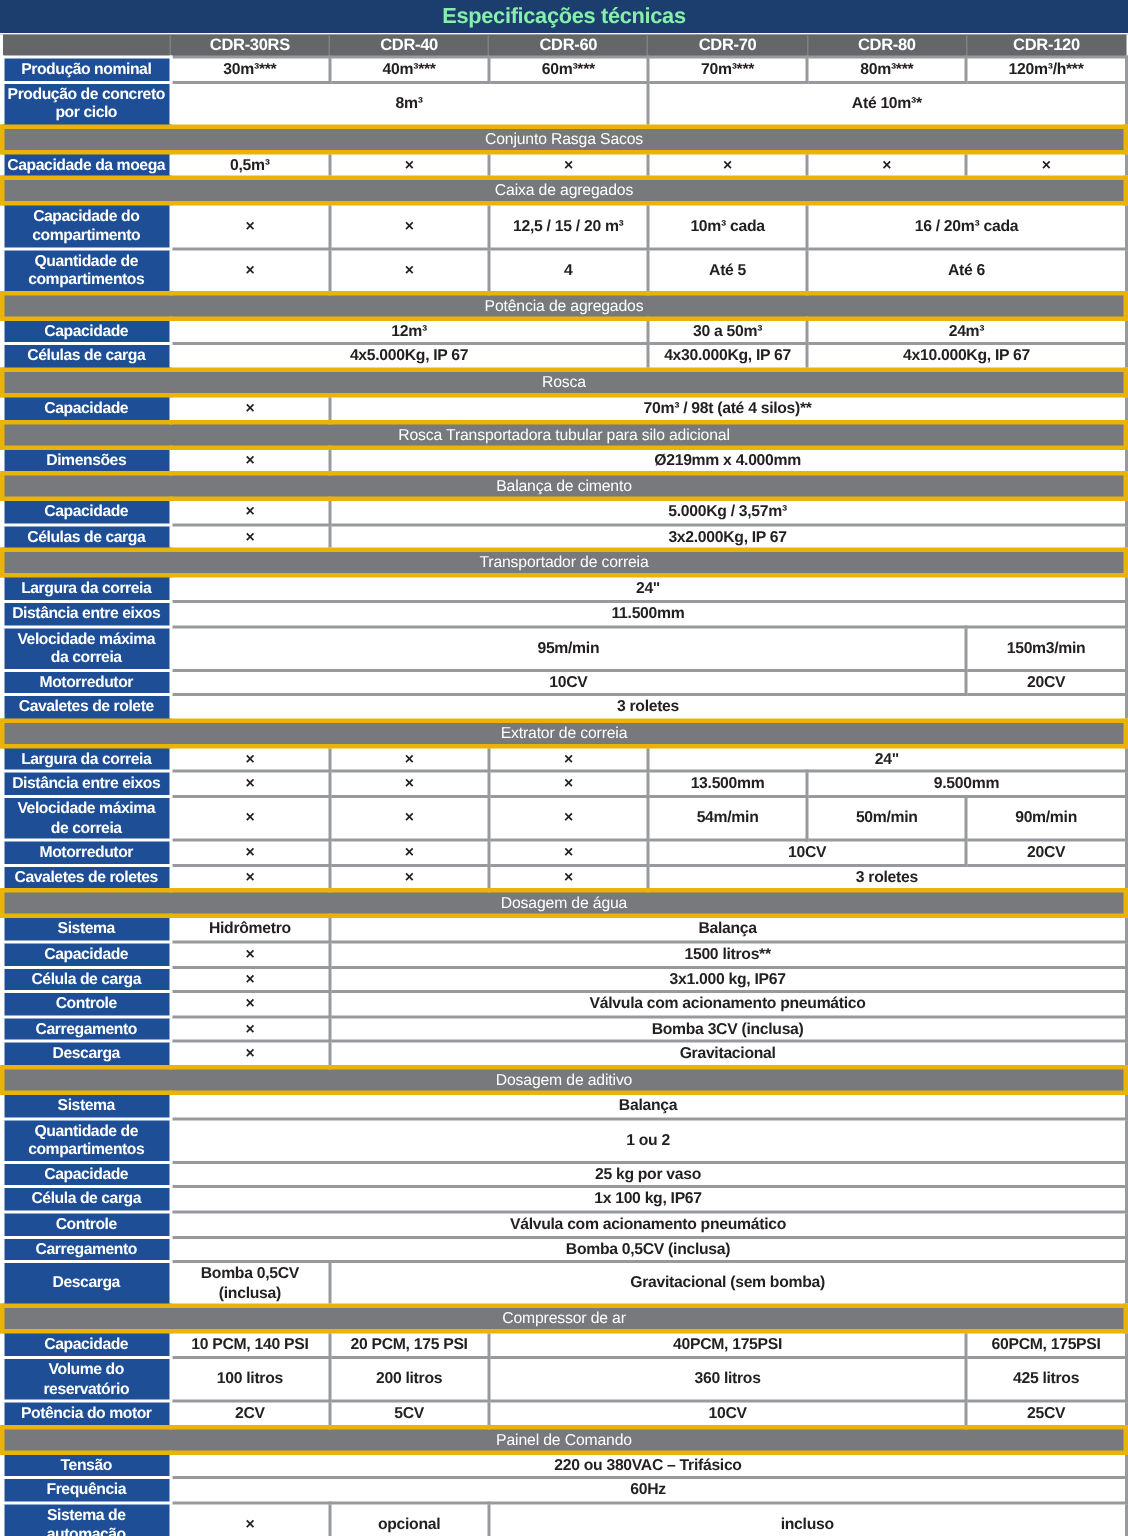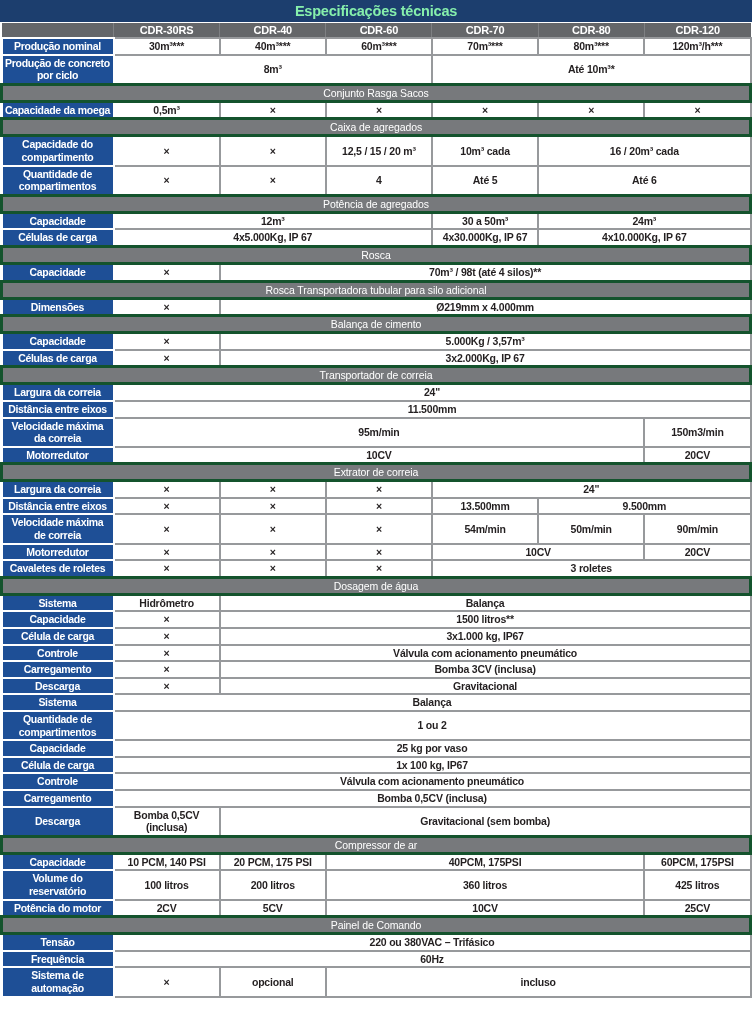--- a/index.html
+++ b/index.html
@@ -25,21 +25,21 @@
   col.label-col{width:112px;}
   thead th{
     background:var(--column-header-bg);color:#fff;
     font-size:11px;font-weight:bold;letter-spacing:-0.2px;
     height:14px;padding:1px 0;border-left:1px solid #7e8083;
   }
   thead td.corner{background:var(--column-header-bg);border:none;}
   tr.band td{
     background:var(--section-band-bg);color:#fff;text-align:center;
     font-size:10.5px;font-weight:normal;height:11px;padding:1px 0;
-    border:3px solid #14532d;letter-spacing:-0.1px;
+    border:3px solid #eab308;letter-spacing:-0.1px;
   }
   td.label{
     background:var(--label-bg);color:#fff;text-align:center;
     font-weight:bold;font-size:10.5px;letter-spacing:-0.3px;
     border:2px solid #fff;padding:1px 2px;line-height:1.2;
   }
   td.data{
     background:#fff;color:var(--cell-text);text-align:center;
     font-weight:bold;font-size:10.5px;letter-spacing:-0.2px;
     border:2px solid var(--grid-line);padding:1px 3px;height:13px;line-height:1.2;
@@ -175,20 +175,24 @@
       <tr>
         <td class="label">Velocidade máxima da correia</td>
         <td class="data" colspan="5">95m/min</td>
         <td class="data" colspan="1">150m3/min</td>
       </tr>
       <tr>
         <td class="label">Motorredutor</td>
         <td class="data" colspan="5">10CV</td>
         <td class="data" colspan="1">20CV</td>
       </tr>
+      <tr>
+        <td class="label">Cavaletes de rolete</td>
+        <td class="data" colspan="6">3 roletes</td>
+      </tr>
       <tr class="band">
         <td colspan="7">Extrator de correia</td>
       </tr>
       <tr>
         <td class="label">Largura da correia</td>
         <td class="data" colspan="1">×</td>
         <td class="data" colspan="1">×</td>
         <td class="data" colspan="1">×</td>
         <td class="data" colspan="3">24"</td>
       </tr>
@@ -249,20 +253,23 @@
       </tr>
       <tr>
         <td class="label">Carregamento</td>
         <td class="data" colspan="1">×</td>
         <td class="data" colspan="5">Bomba 3CV (inclusa)</td>
       </tr>
       <tr>
         <td class="label">Descarga</td>
         <td class="data" colspan="1">×</td>
         <td class="data" colspan="5">Gravitacional</td>
+      </tr>
+      <tr class="band">
+        <td colspan="7">Dosagem de aditivo</td>
       </tr>
       <tr>
         <td class="label">Sistema</td>
         <td class="data" colspan="6">Balança</td>
       </tr>
       <tr>
         <td class="label">Quantidade de compartimentos</td>
         <td class="data" colspan="6">1 ou 2</td>
       </tr>
       <tr>

